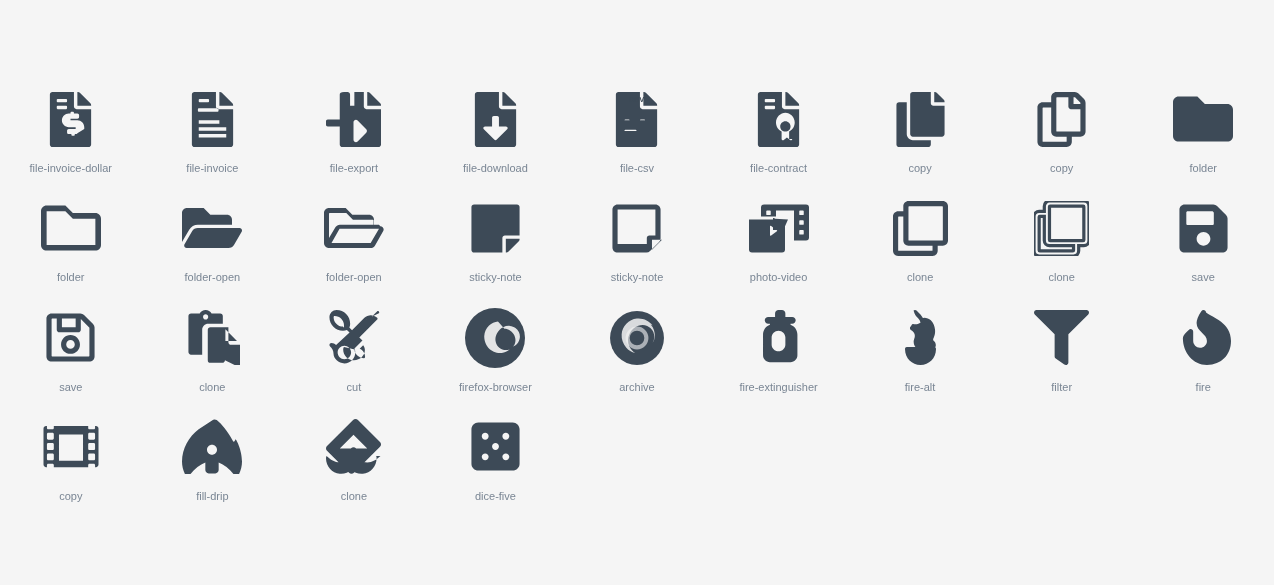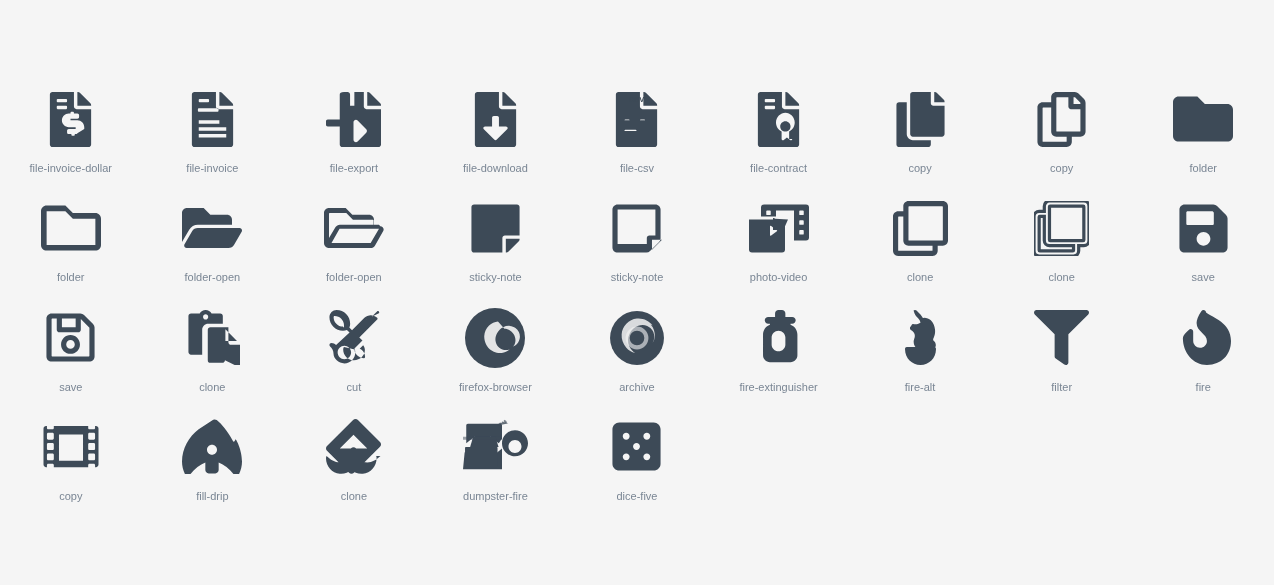--- a/index.html
+++ b/index.html
@@ -322,33 +322,20 @@
 
   <div class="icon-cell">
     <div class="icon-svg">
       <svg viewBox="0 0 512 512" width="55" height="55">
           <path d="M502.63 214.63l-205.26-205.26c-12.49-12.49-32.76-12.49-45.26 0L9.37 252.12C3.12 258.38 0 266.19 0 274s3.12 15.62 9.37 21.87l205.26 205.26c12.49 12.49 32.76 12.49 45.26 0l242.74-242.74c12.5-12.49 12.5-32.76 0-45.26zM128 274L256 146l128 128H128zm379.08 70.62C470.56 379.13 432 404 384 404s-86.56-24.87-123.08-59.38C274.56 329.13 288 314 288 296c0-17.67-14.33-32-32-32s-32 14.33-32 32c0 18 13.44 33.13 26.92 48.62C213.44 379.13 174.94 404 128 404s-86.44-24.87-122.96-59.38C1.46 349.17 0 356.85 0 364.5c0 75.55 55.69 137.5 128 144.71 41.96 4.18 79.82-10.91 107.5-36.92 27.68 25.99 65.54 41.1 107.5 36.92 72.31-7.21 128-69.16 128-144.71 0-7.65-1.46-15.33-3.96-20.12l-.96.13z"></path>
         </svg>
     </div>
     <span class="icon-label">clone</span>
   </div>
 
-  <div class="icon-cell">
-    <div class="icon-svg">
-      <svg viewBox="0 0 640 512" width="65" height="55">
-          <path d="M16 32h352c8.8 0 16 7.2 16 16v130.9c-8.9 8.4-16.1 18.7-21.2 30.2L352 224l-80-64-80 64-80-64-80 64V48c0-8.8 7.2-16 16-16zM0 480h384V275.7l-48 40.1-80-64-80 64-80-64-80 64L0 480zm448-224c0-35.3 28.7-64 64-64s64 28.7 64 64-28.7 64-64 64c-35.3 0-64-28.7-64-64zm64 96c70.7 0 128-57.3 128-128s-57.3-128-128-128-128 57.3-128 128 57.3 128 128 128z"></path>
-
-        <rect x="20" y="260" width="320" height="200" rx="8" fill="#3d4a57"></rect>
-        <path d="M100 160l220 0 30 100H70z" fill="#3d4a57"></path>
-        <path d="M0 160h384v30H0z" fill="#3d4a57" opacity="0.5"></path>
-        <path d="M340 50 Q360 10 390 30 Q370 0 410 20 Q390 -20 430 10 Q400 -10 440 30" stroke="#3d4a57" stroke-width="3" fill="#3d4a57" opacity="0.8"></path>
-      </svg>
-    </div>
-    <span class="icon-label">dumpster-fire</span>
-  </div>
 
   <div class="icon-cell">
     <div class="icon-svg">
       <svg viewBox="0 0 448 512" width="55" height="55">
           <path d="M384 32H64C28.65 32 0 60.65 0 96v320c0 35.35 28.65 64 64 64h320c35.35 0 64-28.65 64-64V96c0-35.35-28.65-64-64-64zM128 384c-17.67 0-32-14.33-32-32s14.33-32 32-32 32 14.33 32 32-14.33 32-32 32zm0-192c-17.67 0-32-14.33-32-32s14.33-32 32-32 32 14.33 32 32-14.33 32-32 32zm96 96c-17.67 0-32-14.33-32-32s14.33-32 32-32 32 14.33 32 32-14.33 32-32 32zm96 96c-17.67 0-32-14.33-32-32s14.33-32 32-32 32 14.33 32 32-14.33 32-32 32zm0-192c-17.67 0-32-14.33-32-32s14.33-32 32-32 32 14.33 32 32-14.33 32-32 32z"></path>
         </svg>
     </div>
     <span class="icon-label">dice-five</span>
   </div>
 

